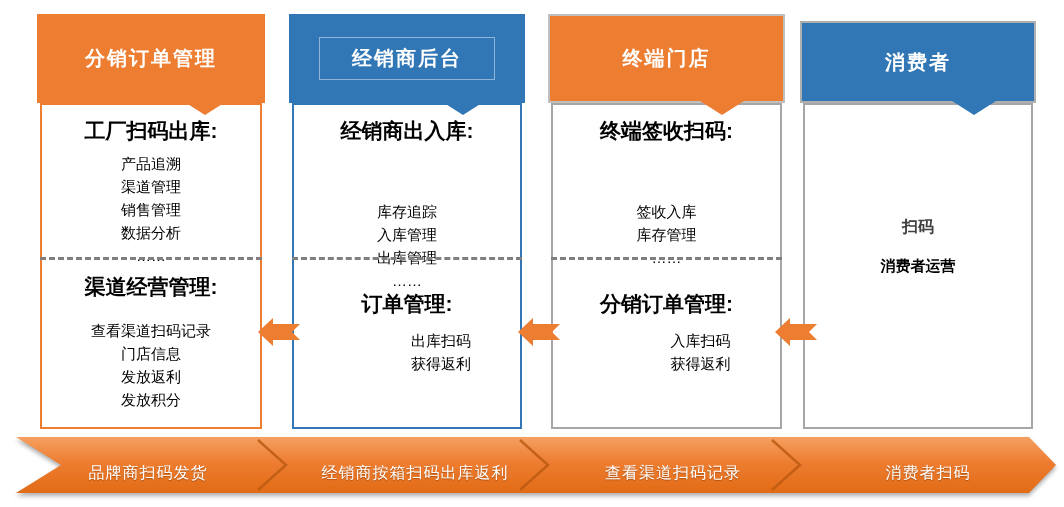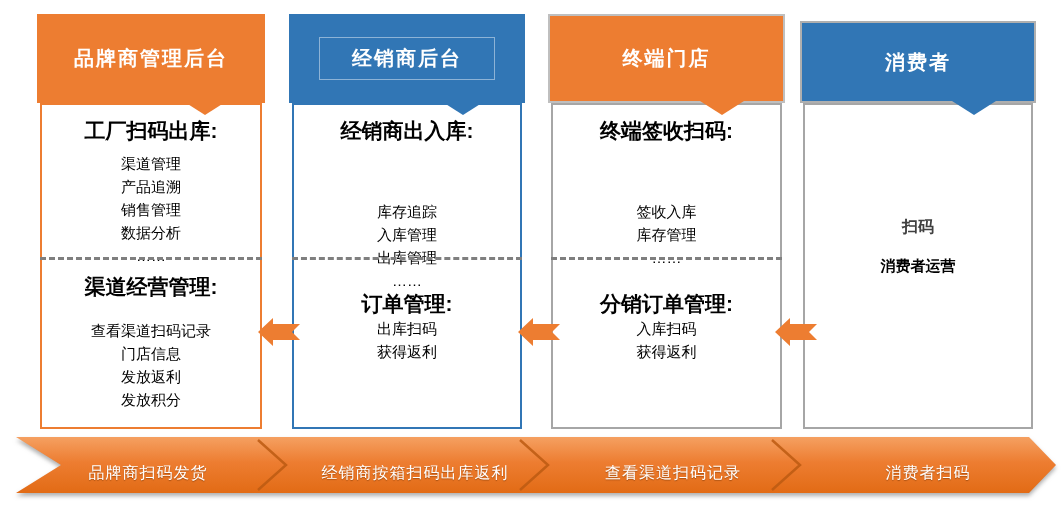--- a/index.html
+++ b/index.html
@@ -30,49 +30,49 @@
     border:2px solid var(--bd);background:#fff;box-sizing:border-box;z-index:1;
   }
   .sec-title{position:absolute;left:0;width:100%;text-align:center;font-weight:bold;font-size:21px;color:#000;}
   .t1{top:12px;}
   .t2{top:168px;}
   .low2 .t2{top:185px;}
   .sec-items{position:absolute;left:0;width:100%;text-align:center;font-size:15px;line-height:23px;color:#000;}
   .i1{top:47px;}
   .low1 .i1{top:59px;margin-top:36px;}
   .i2{top:214px;}
-  .low2 .i2{top:212px;}
+  .low2 .i2{top:224px;padding-left:34px;}
   .dash{position:absolute;top:152px;left:-2px;right:-2px;border-top:3px dashed #7F7F7F;}
   .line1{position:absolute;top:112px;left:0;width:100%;text-align:center;font-weight:bold;font-size:16px;color:#404040;}
   .line2{position:absolute;top:152px;left:0;width:100%;text-align:center;font-size:15px;color:#000;font-weight:bold;}
   
   .flow-arrow{position:absolute;top:318px;width:42px;height:28px;z-index:4;}
   
   .bar-svg{position:absolute;left:13px;top:435px;width:1044px;height:60px;filter:drop-shadow(0 3px 2px rgba(110,110,110,.55));}
   .bar-label{
     position:absolute;top:437px;height:72px;display:flex;align-items:center;
     transform:translateX(-50%);color:#fff;font-size:16px;letter-spacing:1px;
     text-shadow:0 1px 1px rgba(90,40,0,.45);white-space:nowrap;z-index:5;
   }
 </style>
 </head>
 <body>
 
 <div class="canvas">
 
   <div class="col theme-orange" style="left:37px;width:228px;">
     <div class="col-header">
-      <span>品牌商管理后台</span>
+      <span>分销订单管理</span>
       <div class="notch"></div>
     </div>
     <div class="col-body">
       <div class="sec-title t1">工厂扫码出库:</div>
       <div class="sec-items i1">
+        <div>产品追溯</div>
         <div>渠道管理</div>
-        <div>产品追溯</div>
         <div>销售管理</div>
         <div>数据分析</div>
         <div>……</div>
       </div>
       <div class="dash"></div>
       <div class="sec-title t2">渠道经营管理:</div>
       <div class="sec-items i2">
         <div>查看渠道扫码记录</div>
         <div>门店信息</div>
         <div>发放返利</div>

